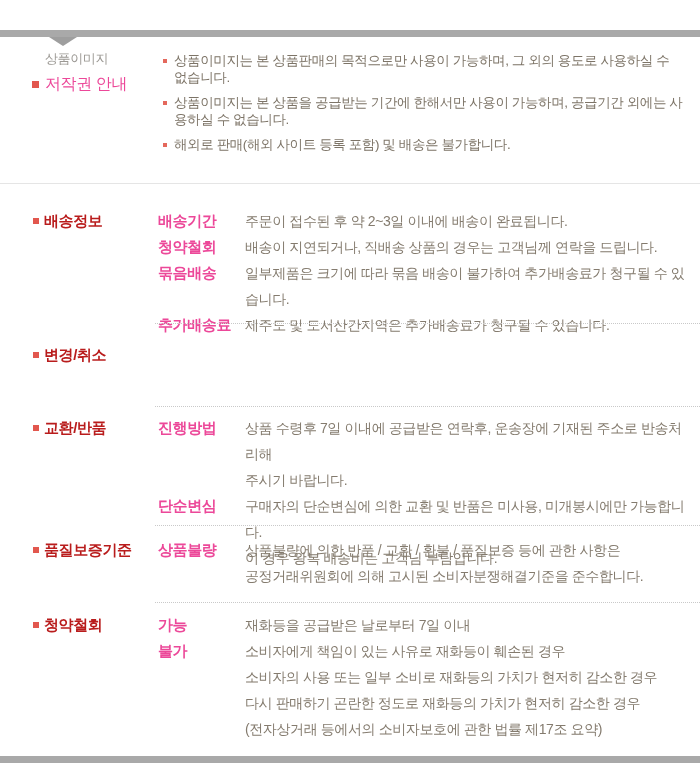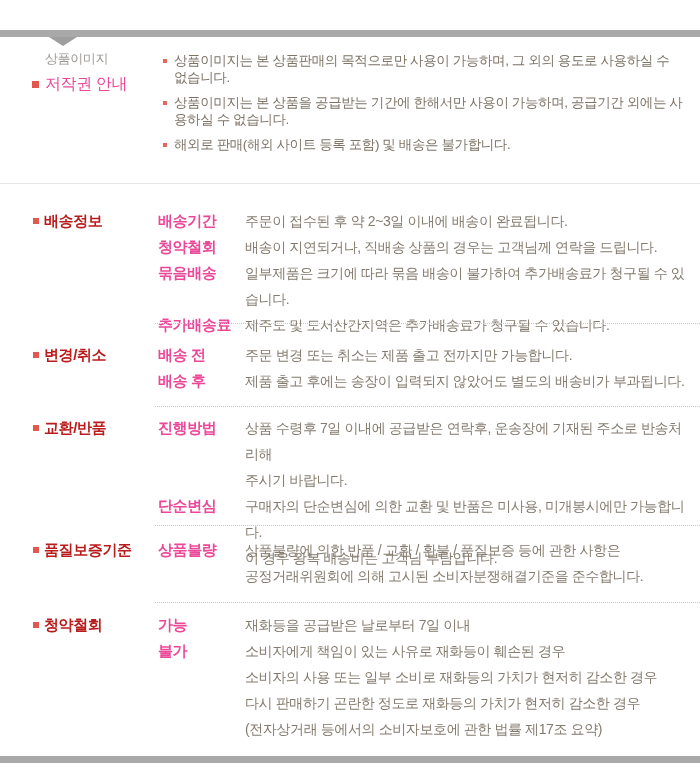--- a/index.html
+++ b/index.html
@@ -107,34 +107,20 @@
     </div>
   </div>
 
   <div class="divider-dotted" style="top:323px"></div>
 
   <div class="section" style="top:342px">
     <div class="sec-head">
       <span class="sq sq-md"></span>
       <span class="sec-title">변경/취소</span>
     </div>
-    <div class="sec-body">
-      <div class="row">
-        <div class="row-label">배송 전</div>
-        <div class="row-content">
-          <div class="line">주문 변경 또는 취소는 제품 출고 전까지만 가능합니다.</div>
-        </div>
-      </div>
-      <div class="row">
-        <div class="row-label">배송 후</div>
-        <div class="row-content">
-          <div class="line">제품 출고 후에는 송장이 입력되지 않았어도 별도의 배송비가 부과됩니다.</div>
-        </div>
-      </div>
-    </div>
   </div>
 
   <div class="divider-dotted" style="top:406px"></div>
 
   <div class="section" style="top:415px">
     <div class="sec-head">
       <span class="sq sq-md"></span>
       <span class="sec-title">교환/반품</span>
     </div>
     <div class="sec-body">

